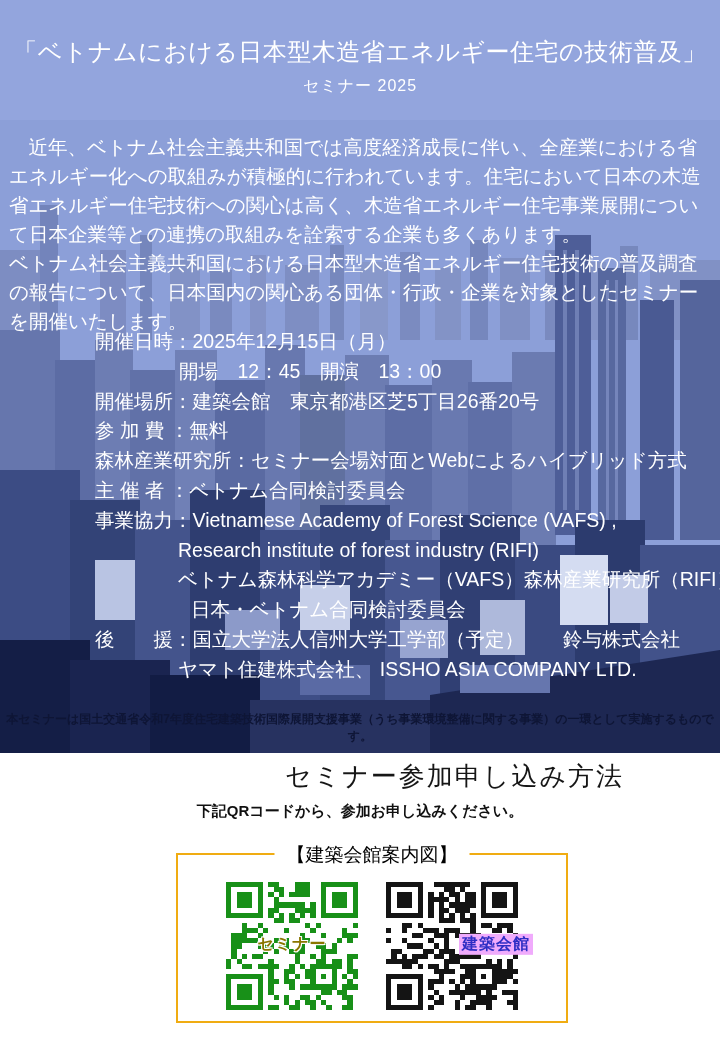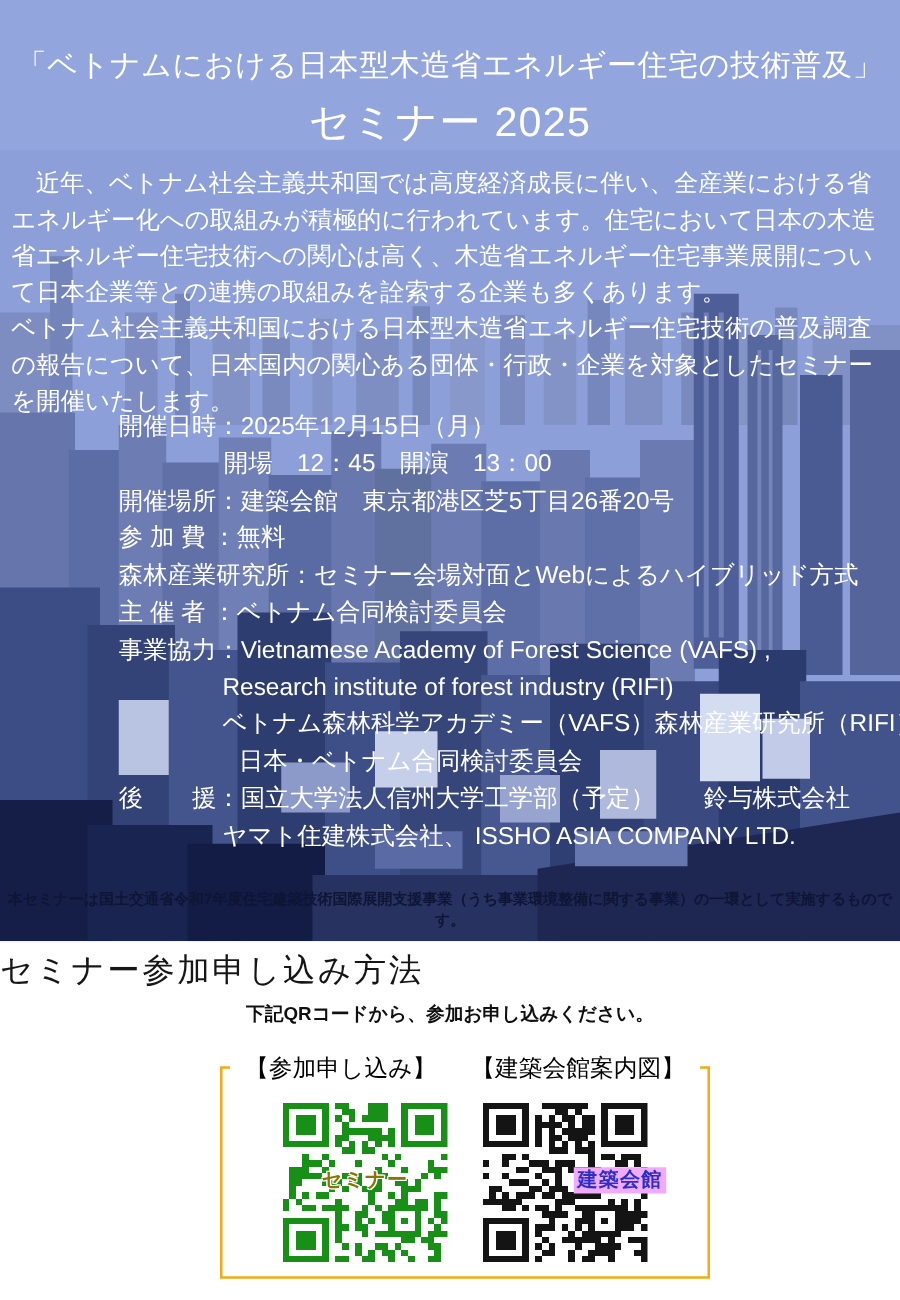--- a/index.html
+++ b/index.html
@@ -5,34 +5,34 @@
   html,body{margin:0;padding:0;background:#ffffff;}
   .flyer{position:relative;width:720px;height:1040px;overflow:hidden;background:#fff;
          font-family:"Liberation Sans","DejaVu Sans",sans-serif;}
   
   .hero{position:absolute;top:0;left:0;width:720px;height:753px;overflow:hidden;background:#d946ef;}
   .hero svg.city{position:absolute;top:0;left:0;width:720px;height:753px;display:block;}
   .hero-content{position:absolute;top:0;left:0;width:720px;height:753px;color:#ffffff;}
   .title-1{position:absolute;top:36px;left:0;width:720px;text-align:center;
            font-size:24px;letter-spacing:0.5px;white-space:nowrap;}
   .title-2{position:absolute;top:76px;left:0;width:720px;text-align:center;
-           font-size:33px;letter-spacing:1px;}
+           font-size:16px;letter-spacing:1px;}
   .paras{position:absolute;top:133px;left:9px;width:702px;font-size:19.5px;line-height:29px;}
   .paras p{margin:0;}
   .details{position:absolute;top:327px;left:95px;width:620px;font-size:19.5px;line-height:29.8px;}
   .drow{white-space:nowrap;}
   .ind0{padding-left:0;}
   .ind1{padding-left:84px;}
   .ind2{padding-left:83px;}
   .ind3{padding-left:96px;}
   .footnote{position:absolute;top:711px;left:0;width:720px;text-align:center;
             font-size:12px;font-weight:bold;}
   
   .apply{position:absolute;top:753px;left:0;width:720px;height:287px;background:#ffffff;}
-  .apply-heading{position:absolute;top:6px;left:0;width:624px;margin:0;text-align:left;
+  .apply-heading{position:absolute;top:6px;left:0;width:624px;margin:0;text-align:right;
                  font-size:26px;font-weight:normal;letter-spacing:2px;color:#161616;}
   .apply-inst{position:absolute;top:49px;left:0;width:720px;margin:0;text-align:center;
               font-size:15px;font-weight:bold;color:#101010;}
   .qr-box{position:absolute;top:100px;left:176px;width:388px;height:166px;border:2px solid #f0ac12;}
   .legend-strip{position:absolute;top:-13px;left:50%;transform:translateX(-50%);
                 display:flex;gap:28px;background:#ffffff;padding:0 12px;
                 font-size:19px;color:#000;white-space:nowrap;}
   .qr-row{position:absolute;top:27px;left:0;width:100%;display:flex;justify-content:center;gap:28px;}
   .qr-wrap{position:relative;width:132px;height:128px;}
   .qr-wrap svg{width:132px;height:128px;display:block;}
@@ -156,21 +156,20 @@
       <div class="footnote" style="color: rgb(14, 21, 53);">本セミナーは国土交通省令和7年度住宅建築技術国際展開支援事業（うち事業環境整備に関する事業）の一環として実施するものです。</div>
     </div>
   </section>
 
   <section class="apply">
     <h2 class="apply-heading">セミナー参加申し込み方法</h2>
     <p class="apply-inst">下記QRコードから、参加お申し込みください。</p>
 
     <div class="qr-box" id="qr-box" style="border-color: rgb(240, 172, 18);">
       <div class="legend-strip">
-        <span>【参加申し込み】</span>
         <span>【建築会館案内図】</span>
       </div>
       <div class="qr-row">
         <div class="qr-wrap">
           <svg viewBox="0 0 25 25" preserveAspectRatio="none" shape-rendering="crispEdges">
               <rect x="0" y="0" width="25" height="25" fill="#ffffff"></rect>
               <rect x="0" y="0" width="1" height="1" fill="#189018"></rect>
               <rect x="1" y="0" width="1" height="1" fill="#189018"></rect>
               <rect x="2" y="0" width="1" height="1" fill="#189018"></rect>
               <rect x="3" y="0" width="1" height="1" fill="#189018"></rect>

